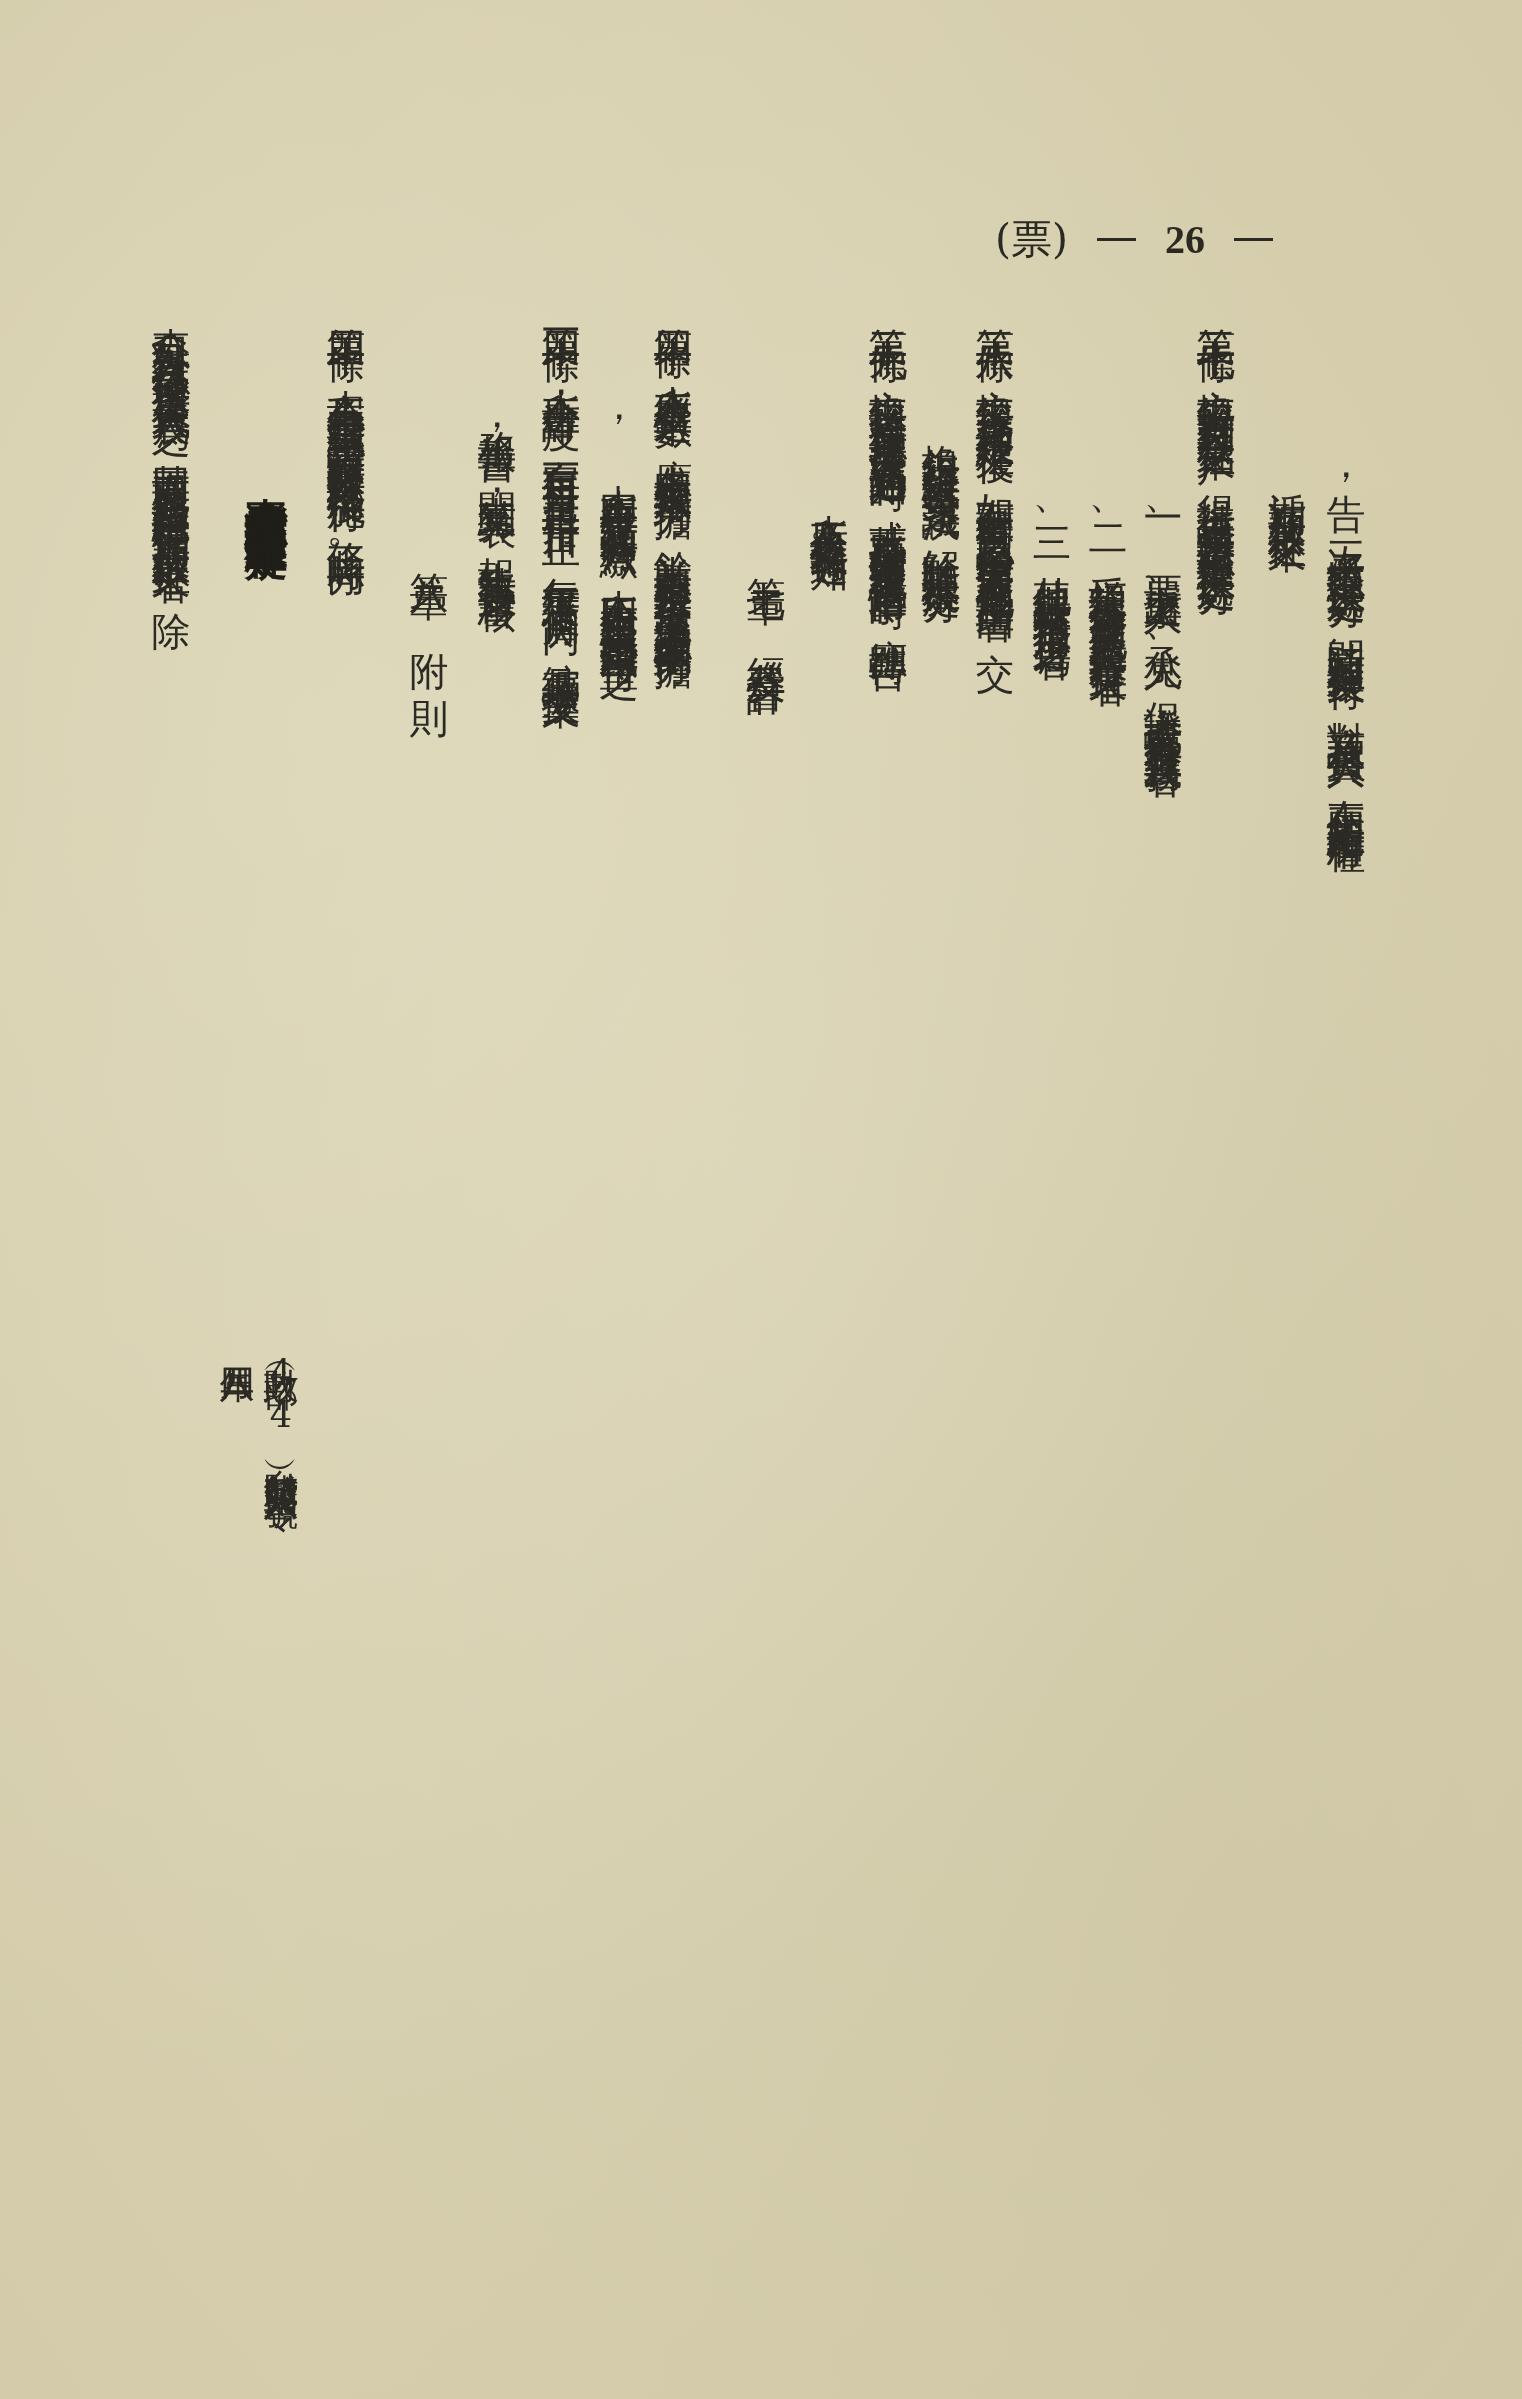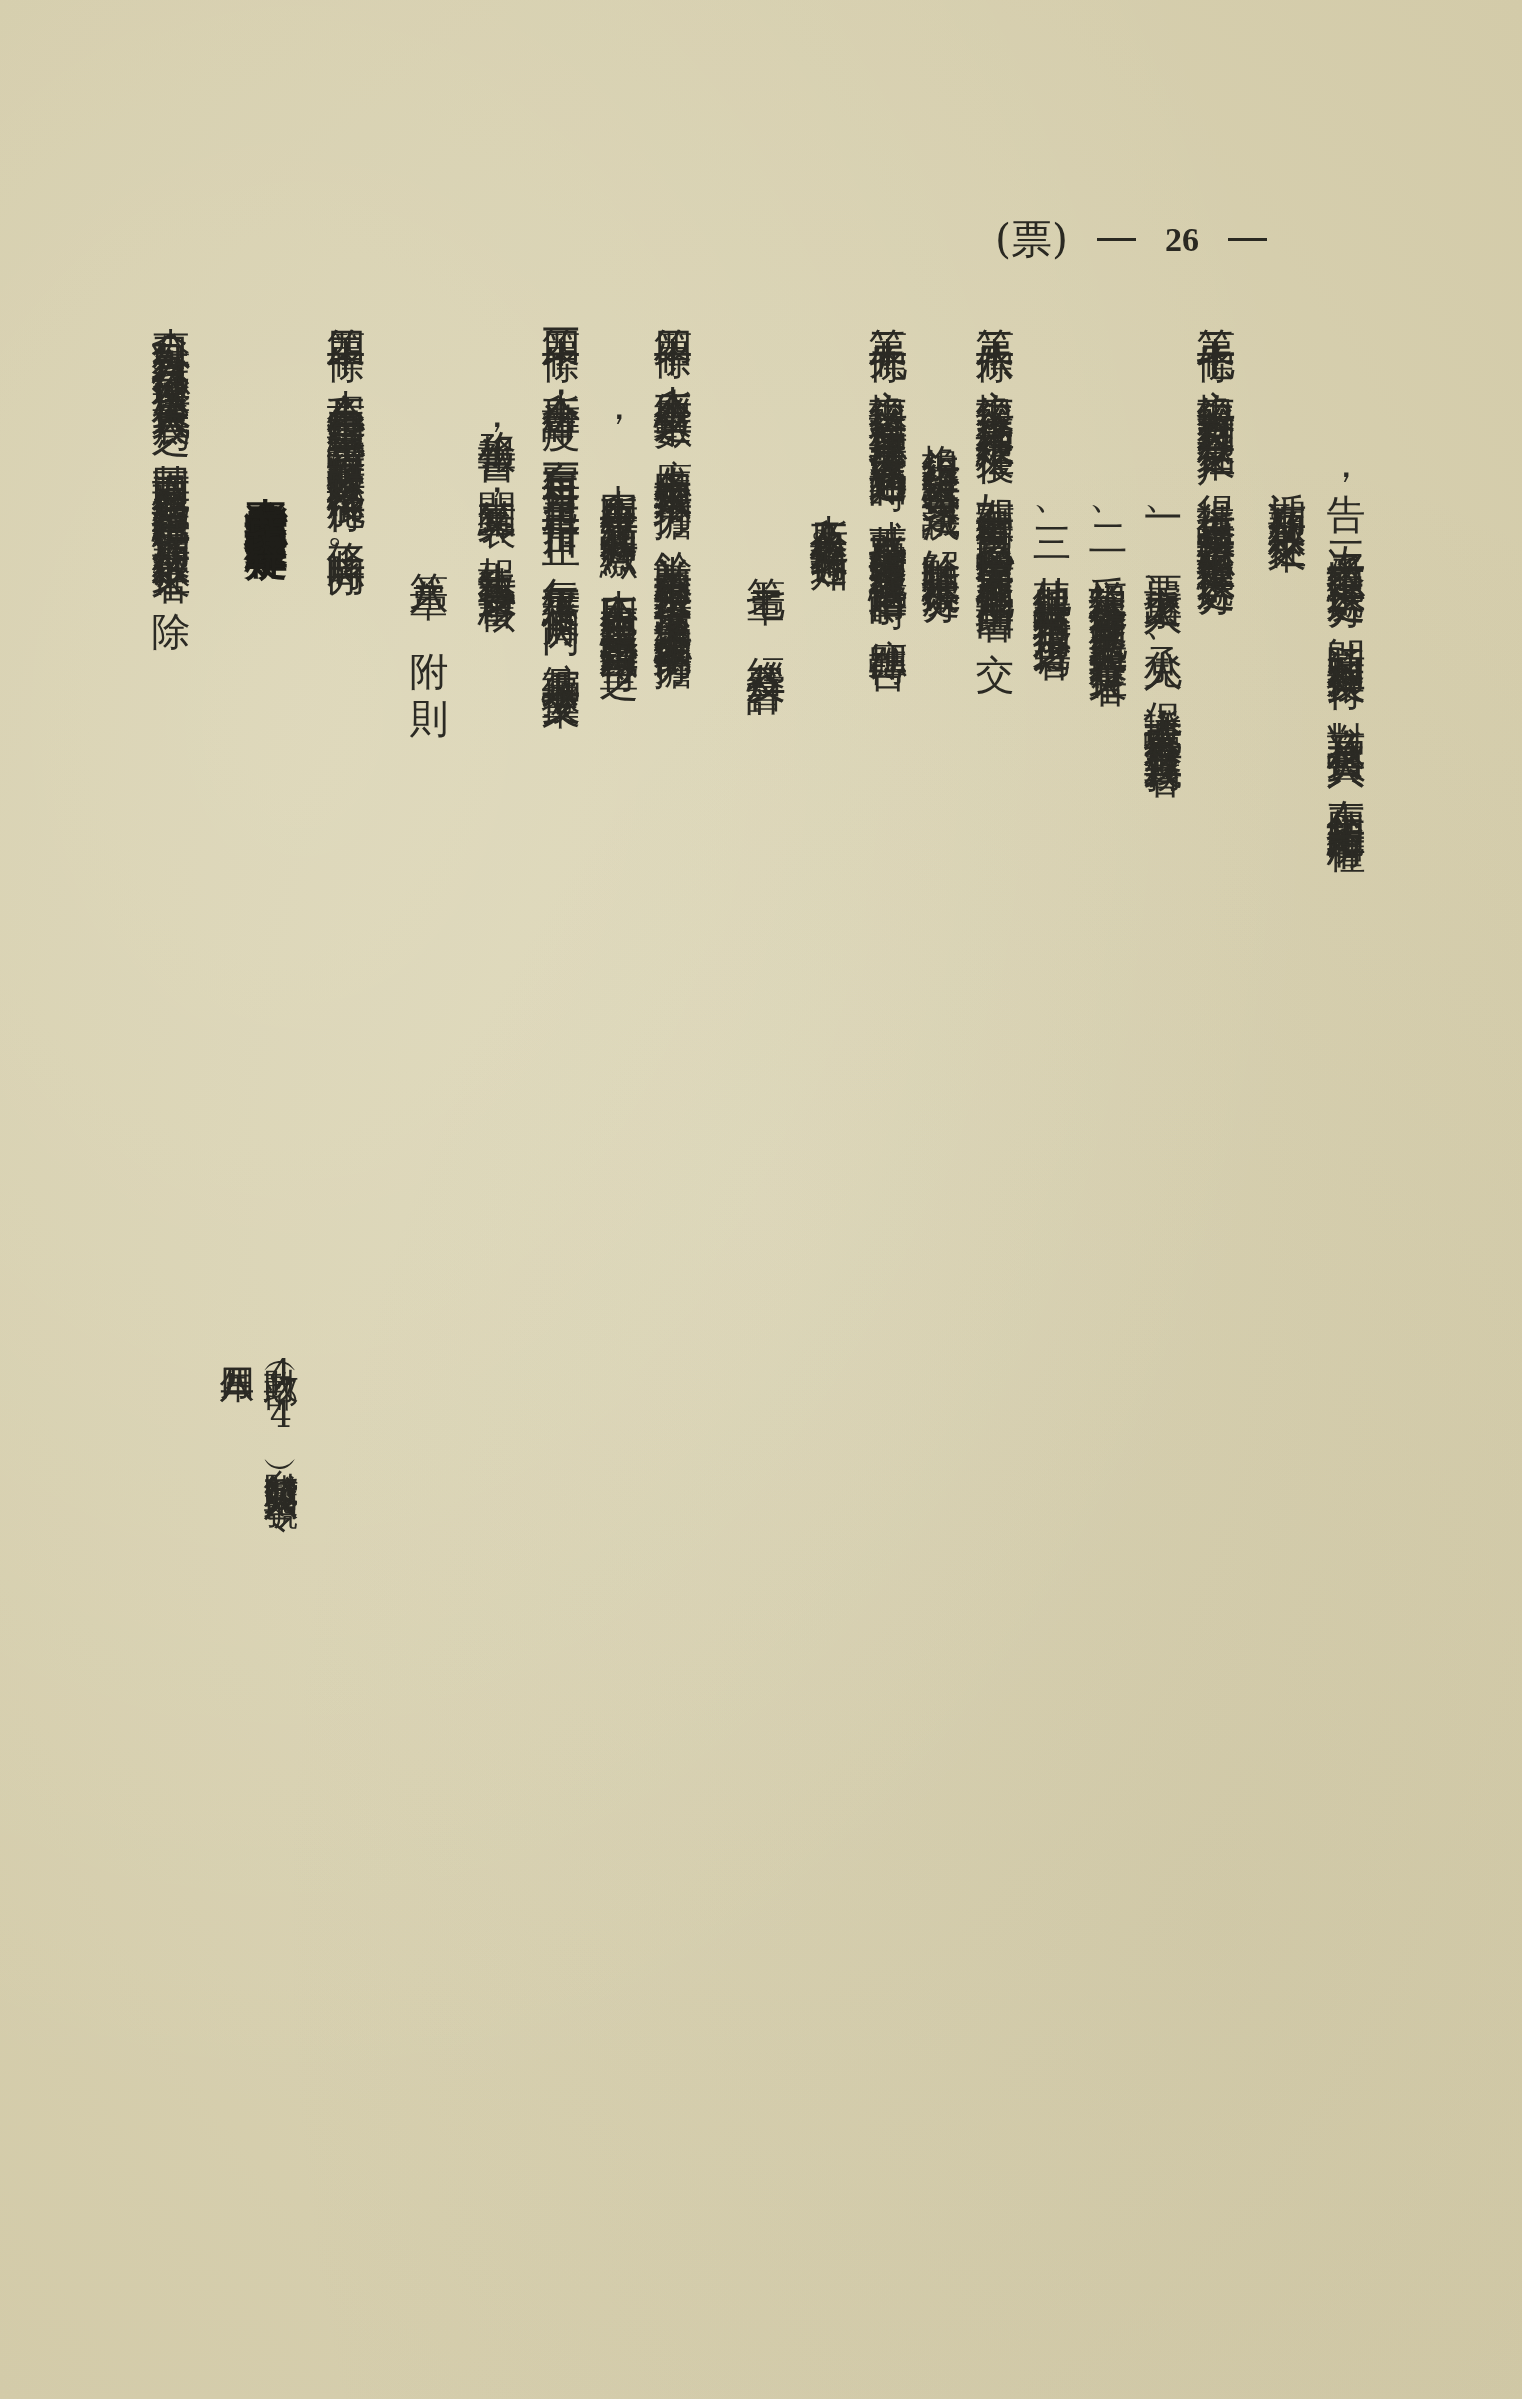--- a/index.html
+++ b/index.html
@@ -43,21 +43,21 @@
     }
     .header .dash {
       display: inline-block;
       width: 39px;
       height: 3.9px;
       background: #2a2922;
     }
     .header .page-no {
       font-family: "Liberation Serif", "DejaVu Serif", serif;
       font-weight: bold;
-      font-size: 34px;
+      font-size: 40px;
     }
 
     
     .col {
       position: absolute;
       writing-mode: vertical-rl;
       text-orientation: upright;
       font-size: 39px;
       line-height: 1;
       letter-spacing: 4.4px;

